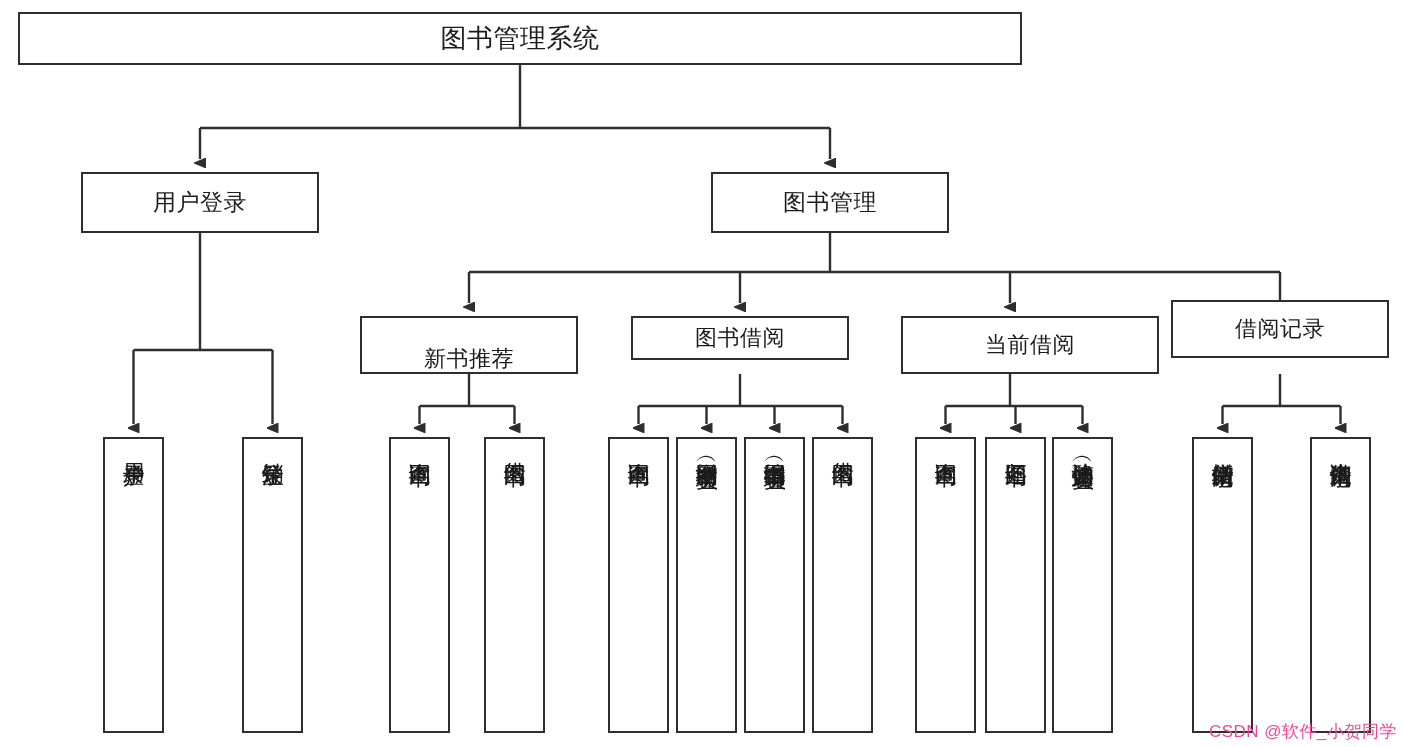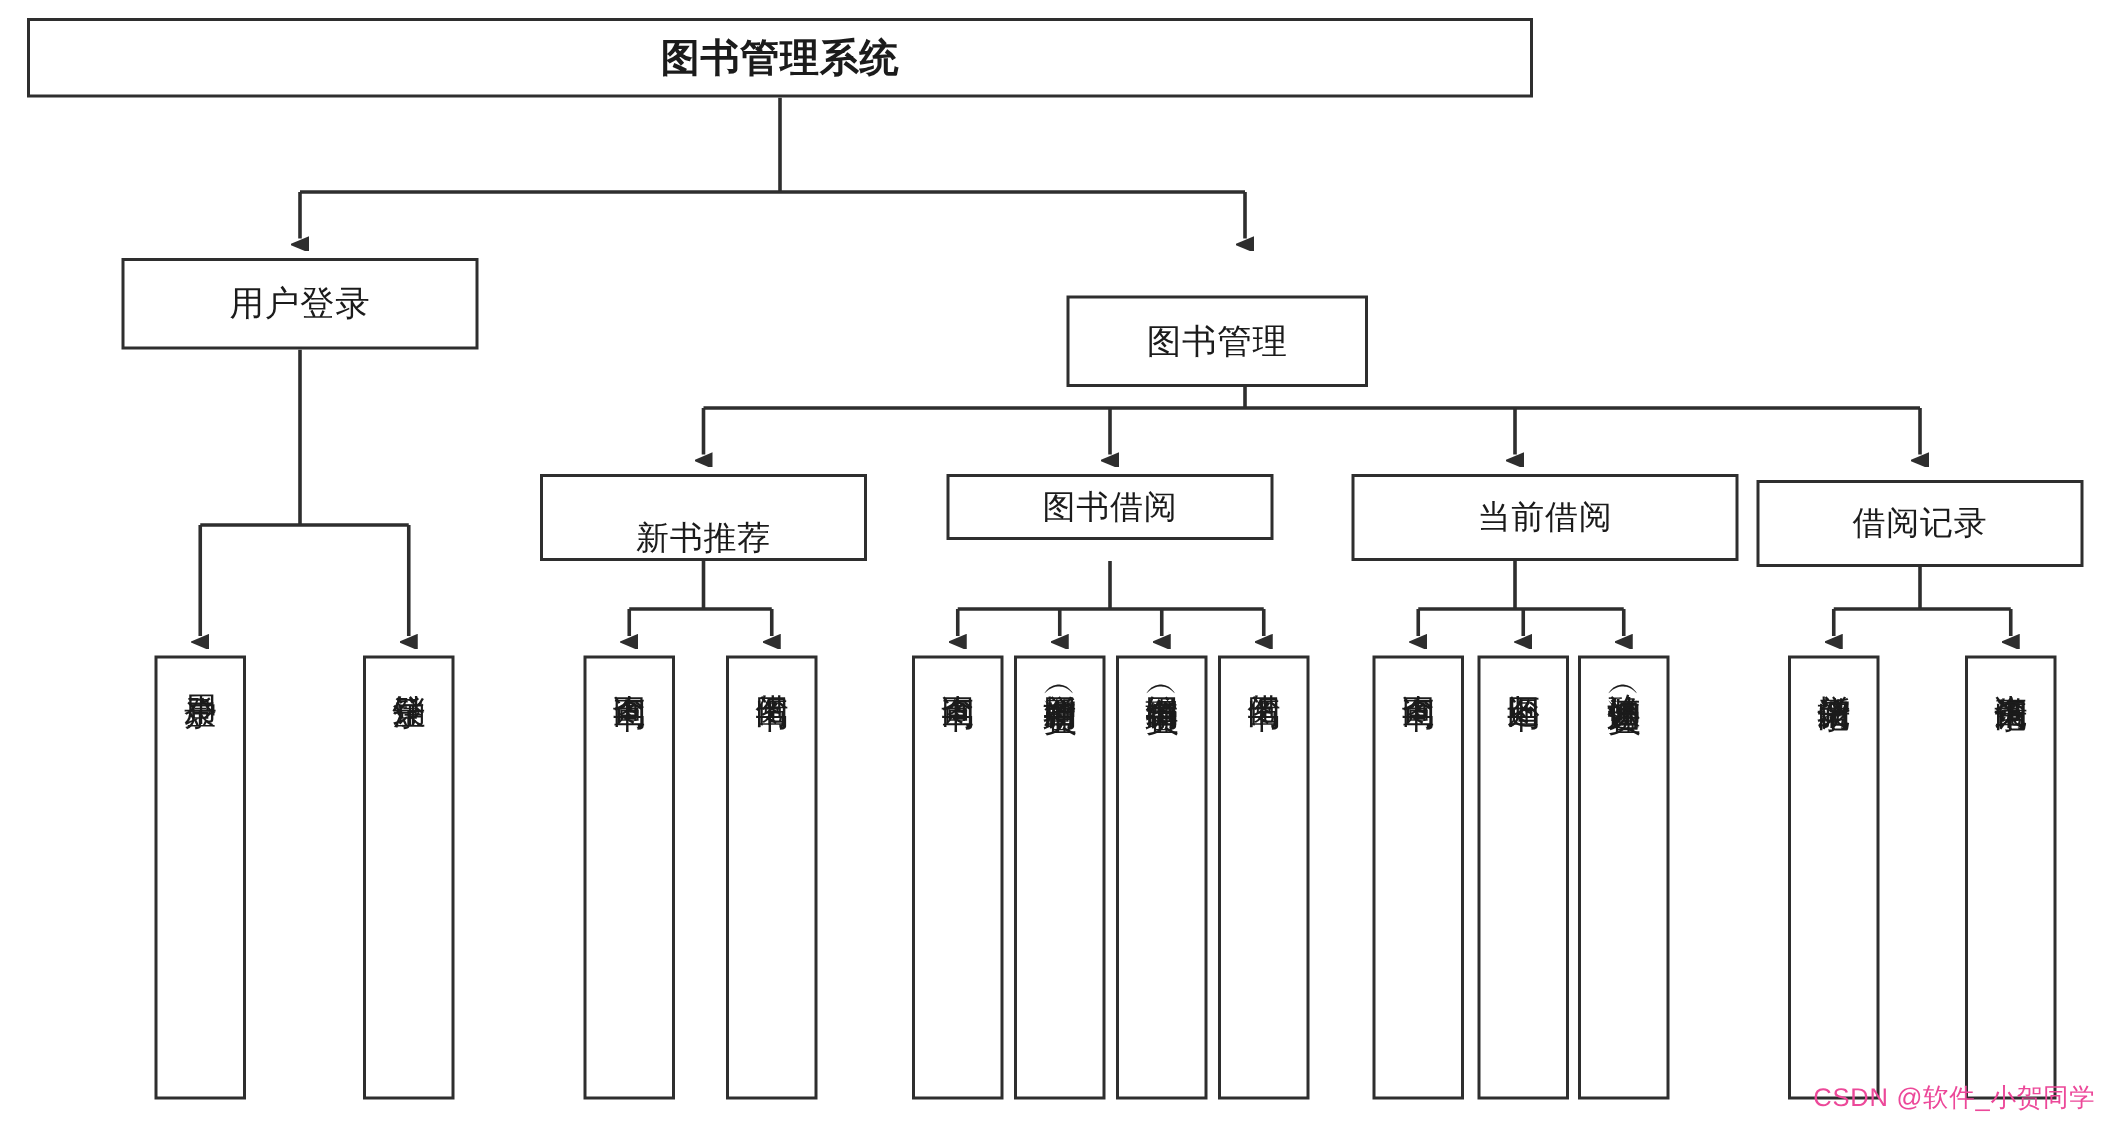--- a/index.html
+++ b/index.html
@@ -116,29 +116,29 @@
         <line x1="945.5" y1="406" x2="945.5" y2="424" marker-end="url(#arrowhead)"></line>
         <line x1="1015.5" y1="406" x2="1015.5" y2="424" marker-end="url(#arrowhead)"></line>
         <line x1="1082.5" y1="406" x2="1082.5" y2="424" marker-end="url(#arrowhead)"></line>
         <line x1="1280" y1="374" x2="1280" y2="406"></line>
         <line x1="1222.5" y1="406" x2="1340.5" y2="406"></line>
         <line x1="1222.5" y1="406" x2="1222.5" y2="424" marker-end="url(#arrowhead)"></line>
         <line x1="1340.5" y1="406" x2="1340.5" y2="424" marker-end="url(#arrowhead)"></line>
       </g>
   </svg>
 
-  <div class="node horizontal" id="root-node" style="left: 18px; top: 12px; width: 1004px; height: 53px; font-weight: bold;">
+  <div class="node horizontal" id="root-node" style="left: 18px; top: 12px; width: 1004px; height: 53px;">
     <span class="node-label">图书管理系统</span>
   </div>
 
   <div class="node horizontal level2" style="left: 81px; top: 172px; width: 238px; height: 61px;">
     <span class="node-label">用户登录</span>
   </div>
 
-  <div class="node horizontal level2" style="left: 711px; top: 172px; width: 201px; height: 61px; margin-top: 25px;">
+  <div class="node horizontal level2" style="left: 711px; top: 172px; width: 238px; height: 61px;">
     <span class="node-label">图书管理</span>
   </div>
 
   <div class="node vertical leaf" style="left: 103px; top: 437px; width: 61px; height: 296px;">
     <span class="node-label">用户登录</span>
   </div>
   <div class="node vertical leaf" style="left: 242px; top: 437px; width: 61px; height: 296px;">
     <span class="node-label">注销登录</span>
   </div>
 
@@ -174,21 +174,21 @@
   <div class="node vertical leaf" style="left: 915px; top: 437px; width: 61px; height: 296px;">
     <span class="node-label">查询图书</span>
   </div>
   <div class="node vertical leaf" style="left: 985px; top: 437px; width: 61px; height: 296px;">
     <span class="node-label">归还图书</span>
   </div>
   <div class="node vertical leaf" style="left: 1052px; top: 437px; width: 61px; height: 296px;">
     <span class="node-label">确认归还（管理员）</span>
   </div>
 
-  <div class="node horizontal level3" style="left: 1171px; top: 320px; width: 218px; height: 58px;">
+  <div class="node horizontal level3" style="left: 1171px; top: 300px; width: 218px; height: 58px;">
     <span class="node-label">借阅记录</span>
   </div>
   <div class="node vertical leaf" style="left: 1192px; top: 437px; width: 61px; height: 296px;">
     <span class="node-label">新增借阅记录</span>
   </div>
   <div class="node vertical leaf" style="left: 1310px; top: 437px; width: 61px; height: 296px;">
     <span class="node-label">查询借阅记录</span>
   </div>
 
   <div id="watermark">CSDN @软件_小贺同学</div>

